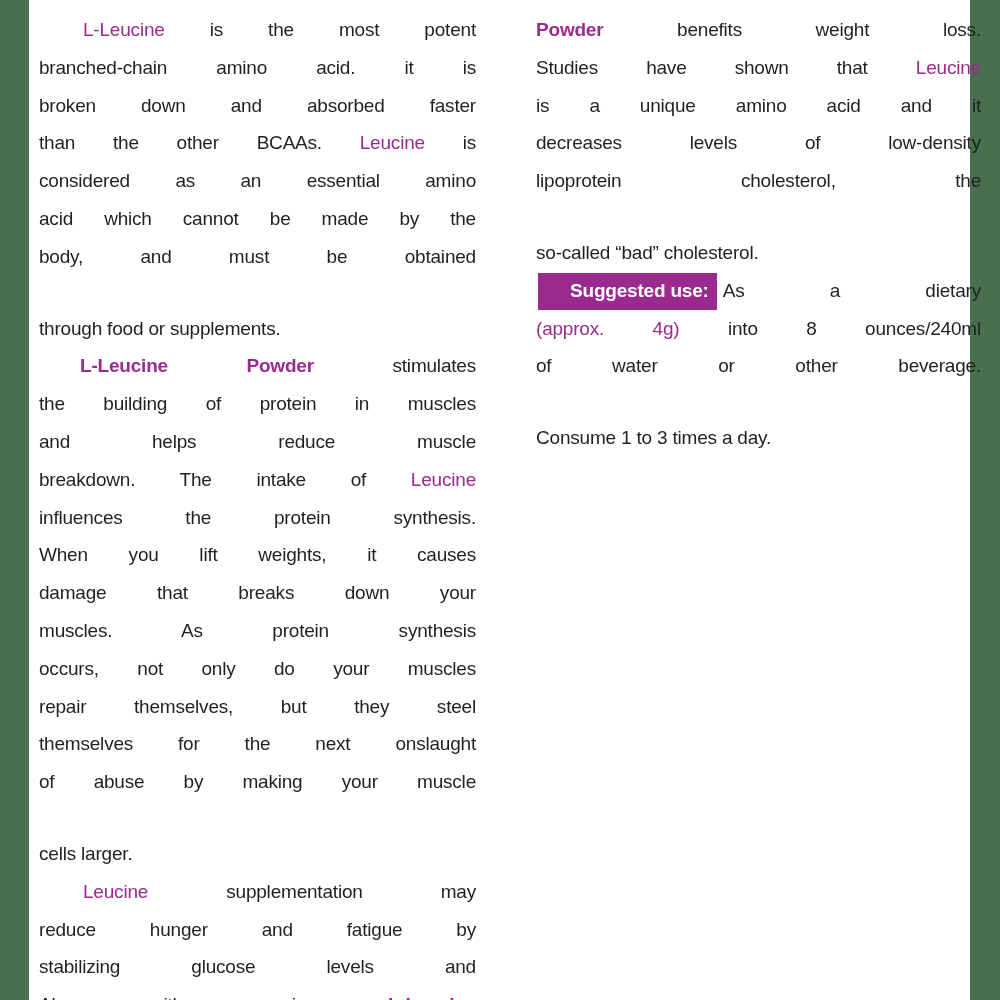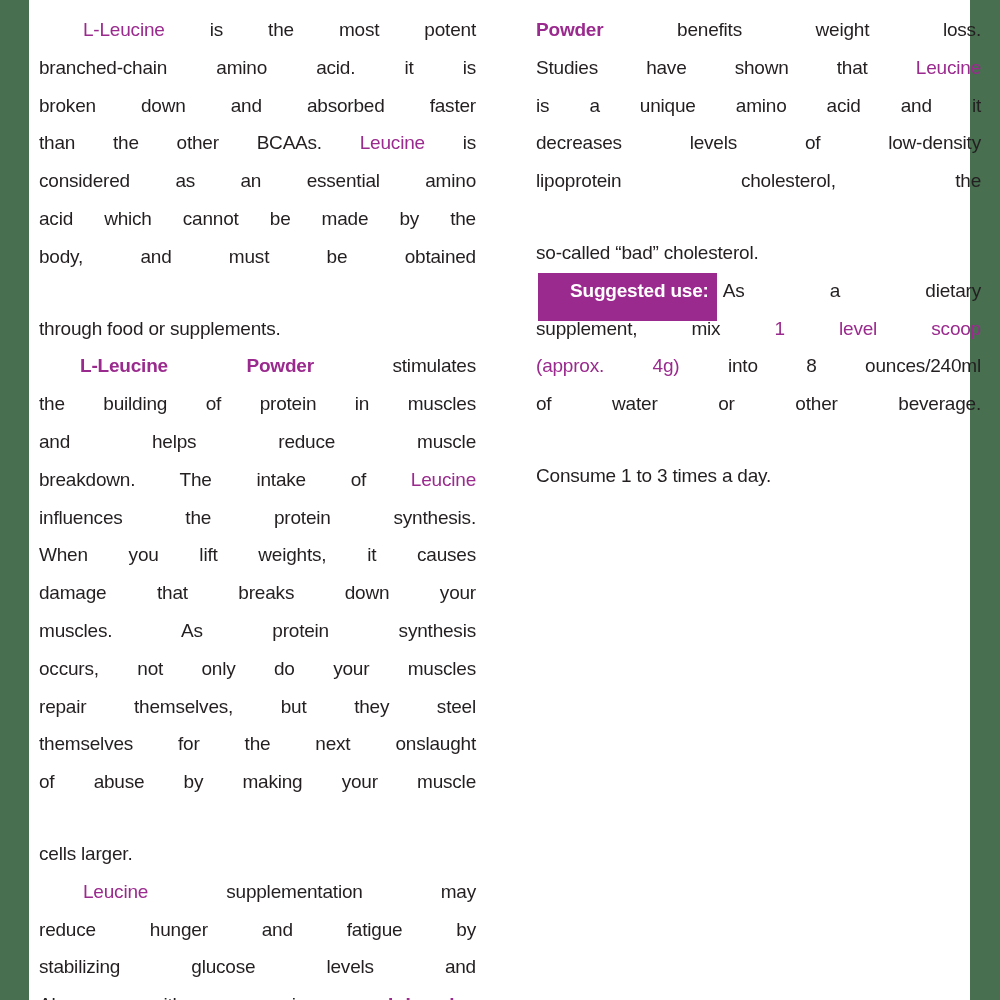--- a/index.html
+++ b/index.html
@@ -22,21 +22,21 @@
     white-space: nowrap; overflow: visible;
     letter-spacing: -0.2px;
   }
   .line.last { text-align-last: left; margin-top: 34px; }
   .line.indent { padding-left: 44px; }
   .line.indent-s { padding-left: 41px; }
   .hl { color: #9b2a8e; }
   .hl-b { color: #9b2a8e; font-weight: bold; }
   .tag {
     background: #9b2a8e; color: #ffffff; font-weight: bold;
-    padding: 0 8px 12px 32px; margin-left: 2px; margin-right: 6px;
+    padding: 0 8px 1px 32px; margin-left: 2px; margin-right: 6px;
     display: inline-block; line-height: 36px;
   }
   .line.tagline { text-align-last: justify; }
 </style>
 </head>
 <body>
 
 <div class="bar left"></div>
 <div class="bar right"></div>
 
@@ -92,20 +92,17 @@
   </div>
   <div class="line">is a unique amino acid and it</div>
   <div class="line">decreases levels of low-density</div>
   <div class="line">lipoprotein cholesterol, the</div>
   <div class="line last">so-called “bad” cholesterol.</div>
 
   <div class="line tagline">
     <span class="tag">Suggested use:</span><span>As a dietary</span>
   </div>
   <div class="line">
-    <span>supplement, mix </span><span class="hl">1 level scoop</span>
-  </div>
-  <div class="line">
     <span class="hl">(approx. 4g)</span><span> into 8 ounces/240ml</span>
   </div>
   <div class="line">of water or other beverage.</div>
   <div class="line last">Consume 1 to 3 times a day.</div>
 </div>
 
 </body></html>

